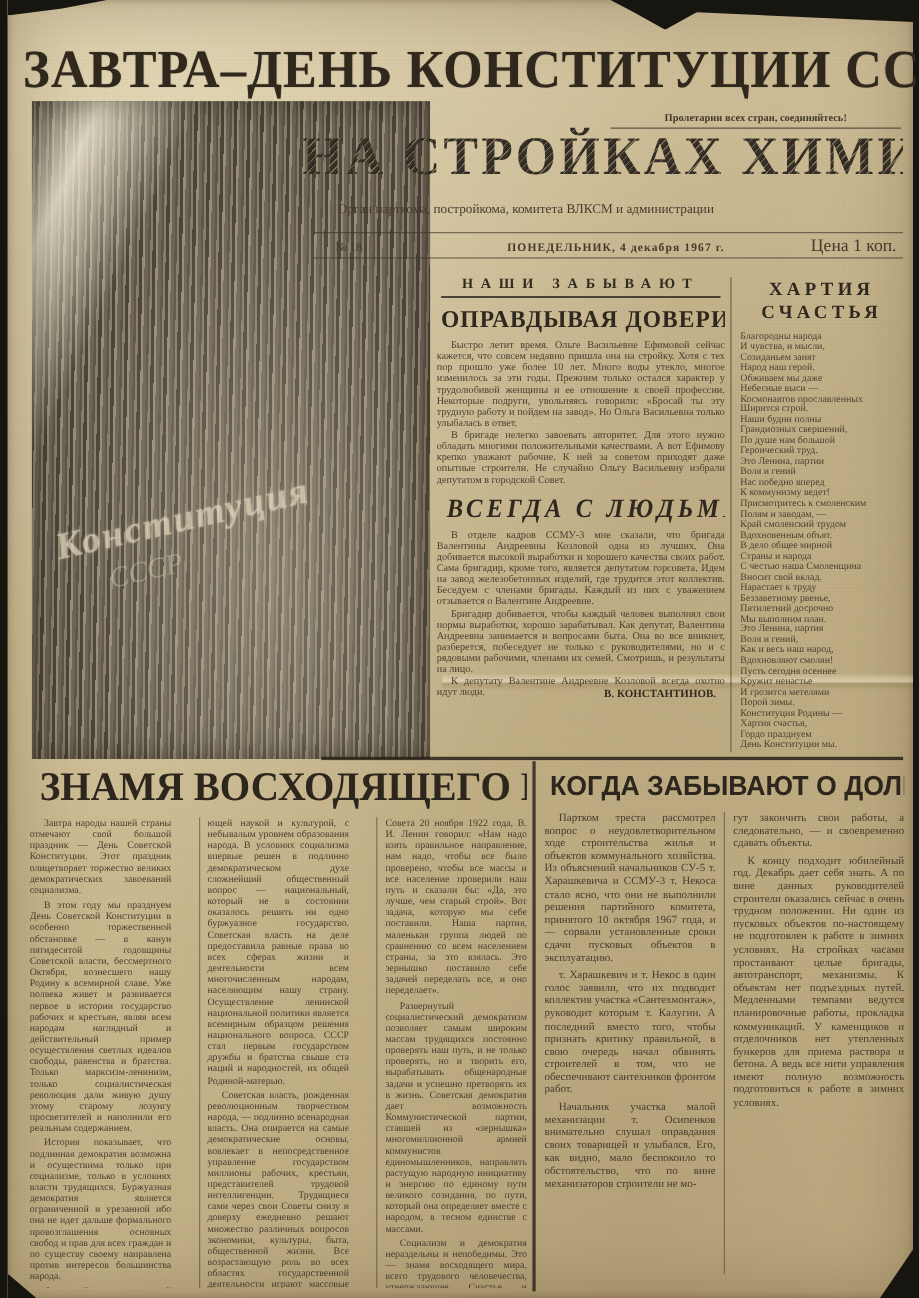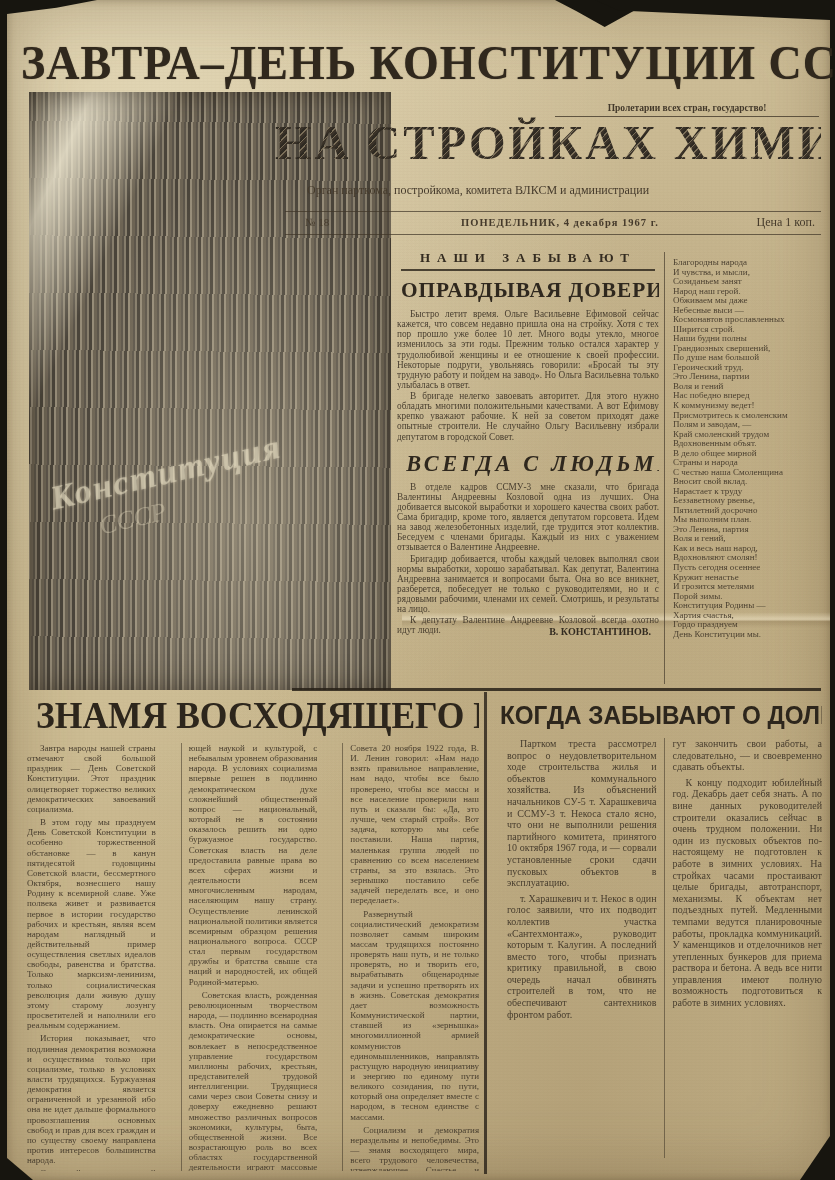--- a/index.html
+++ b/index.html
@@ -58,21 +58,21 @@
   }
   .organ{position:absolute;top:183px;left:300px;width:482px;text-align:left;
          font-weight:normal;font-size:12px;line-height:1.3;color:#463b2c;}
   .rule{position:absolute;background:rgba(62,52,38,.7);height:1px;}
   .rule-a{top:211px;left:278px;width:536px;}
   .rule-b{top:234px;left:278px;width:536px;}
   .dateline-row{position:absolute;top:215px;left:278px;width:536px;display:flex;align-items:baseline;
                 font-size:10.5px;color:#453a2b;}
   .issue-no{width:120px;text-align:left;padding-left:20px;font-size:11px;}
   .dateline{flex:1;text-align:center;font-weight:bold;letter-spacing:1px;font-size:10.5px;}
-  .price{width:120px;text-align:right;padding-right:6px;font-size:12px;}
+  .price{width:120px;text-align:right;padding-right:6px;font-size:16px;}
 
   .midcol{position:absolute;left:390px;top:250px;width:262px;height:438px;overflow:hidden;}
   .kicker{font-weight:bold;font-size:13px;letter-spacing:7px;text-align:center;color:#332b20;
           border-bottom:2px solid rgba(51,43,32,.85);padding-bottom:3px;margin:0 4px 6px 4px;}
   .headline1{font-weight:bold;font-size:22px;text-align:center;color:#2f281e;margin:2px 0 6px 0;
              letter-spacing:1px;white-space:nowrap;transform:scaleX(.97);}
   .bodytext p{margin:0 0 1px 0;text-indent:13px;text-align:justify;
               font-size:9.5px;line-height:1.1;color:rgba(62,52,39,.92);}
   .midcol .bodytext p{font-size:9.3px;line-height:1.09;}
   .headline2{font-weight:bold;font-style:italic;font-size:24px;letter-spacing:4px;text-align:center;
@@ -94,41 +94,41 @@
   .cols3 .col{width:146px;height:428px;overflow:hidden;}
   .cols3 .col + .col{border-left:1px solid rgba(62,52,38,.55);padding-left:7px;margin-left:25px;}
   .leadart .bodytext p{font-size:9px;line-height:1.13;margin-bottom:3px;}
 
   .partyart{position:absolute;left:488px;top:696px;width:327px;height:478px;overflow:hidden;}
   .party-kicker{text-align:center;}
   .party-kicker span{display:inline-block;font-weight:bold;font-style:italic;font-size:14px;letter-spacing:2px;
                      color:#332b20;border-bottom:1.5px solid rgba(51,43,32,.8);padding:0 6px 1px 6px;}
   .party-headline{font-family:"Liberation Sans","DejaVu Sans",sans-serif;font-weight:bold;font-size:25px;
                   text-align:center;color:#2d261c;margin:5px 0 8px 0;white-space:nowrap;transform:scaleX(.97);}
-  .cols2{display:flex;margin-left:12px;}
+  .cols2{display:flex;}
   .cols2 .col{width:156px;height:420px;overflow:hidden;}
   .cols2 .col + .col{border-left:1px solid rgba(62,52,38,.55);padding-left:8px;margin-left:7px;}
   .partyart .bodytext p{font-size:10px;line-height:1.16;margin-bottom:4px;}
 </style>
 </head>
 <body>
 
 <div class="page">
   <div class="paper">
     <div class="grain"></div>
     <div class="crease"></div>
 
     <div class="banner ink">ЗАВТРА–ДЕНЬ КОНСТИТУЦИИ СССР</div>
 
     <div class="photo">
       <div class="photo-text">Конституция</div>
       <div class="photo-text2">СССР</div>
     </div>
 
-    <div class="slogan">Пролетарии всех стран, государство!</div>
+    <div class="slogan">Пролетарии всех стран, соединяйтесь!</div>
     <div class="masthead-title">НА СТРОЙКАХ ХИМИИ</div>
     <div class="organ">
       <div>Орган парткома, постройкома, комитета ВЛКСМ и администрации</div>
     </div>
     <div class="rule rule-a"></div>
     <div class="dateline-row">
       <span class="issue-no">№ 18</span>
       <span class="dateline">ПОНЕДЕЛЬНИК, 4 декабря 1967 г.</span>
       <span class="price">Цена 1 коп.</span>
     </div>
@@ -146,20 +146,24 @@
         <p>В отделе кадров ССМУ-3 мне сказали, что бригада Валентины Андреевны Козловой одна из лучших. Она добивается высокой выработки и хорошего качества своих работ. Сама бригадир, кроме того, является депутатом горсовета. Идем на завод железобетонных изделий, где трудится этот коллектив. Беседуем с членами бригады. Каждый из них с уважением отзывается о Валентине Андреевне.</p>
         <p>Бригадир добивается, чтобы каждый человек выполнял свои нормы выработки, хорошо зарабатывал. Как депутат, Валентина Андреевна занимается и вопросами быта. Она во все вникнет, разберется, побеседует не только с руководителями, но и с рядовыми рабочими, членами их семей. Смотришь, и результаты на лицо.</p>
         <p>К депутату Валентине Андреевне Козловой всегда охотно идут люди.</p>
       </div>
       <div class="byline">В. КОНСТАНТИНОВ.</div>
     </div>
 
     <div class="vrule-top"></div>
 
     <div class="poemcol">
+      <div class="poem-title">
+        <div>ХАРТИЯ</div>
+        <div>СЧАСТЬЯ</div>
+      </div>
       <div class="poem-body">Благородны народа
 И чувства, и мысли,
 Созиданьем занят
 Народ наш герой.
 Обживаем мы даже
 Небесные выси —
 Космонавтов прославленных
 Ширится строй.
 Наши будни полны
 Грандиозных свершений,
@@ -220,20 +224,21 @@
         </div>
       </div>
     </div>
 
     <div class="partyart">
       <div class="party-headline">КОГДА ЗАБЫВАЮТ О ДОЛГЕ</div>
       <div class="cols2">
         <div class="col bodytext">
           <p>Партком треста рассмотрел вопрос о неудовлетворительном ходе строительства жилья и объектов коммунального хозяйства. Из объяснений начальников СУ-5 т. Харашкевича и ССМУ-3 т. Некоса стало ясно, что они не выполнили решения партийного комитета, принятого 10 октября 1967 года, и — сорвали установленные сроки сдачи пусковых объектов в эксплуатацию.</p>
           <p>т. Харашкевич и т. Некос в один голос заявили, что их подводит коллектив участка «Сантехмонтаж», руководит которым т. Калугин. А последний вместо того, чтобы признать критику правильной, в свою очередь начал обвинять строителей в том, что не обеспечивают сантехников фронтом работ.</p>
+          <p>Начальник участка малой механизации т. Осипенков внимательно слушал оправдания своих товарищей и улыбался. Его, как видно, мало беспокоило то обстоятельство, что по вине механизаторов строители не мо-</p>
         </div>
         <div class="col bodytext">
           <p style="text-indent:0">гут закончить свои работы, а следовательно, — и своевременно сдавать объекты.</p>
           <p>К концу подходит юбилейный год. Декабрь дает себя знать. А по вине данных руководителей строители оказались сейчас в очень трудном положении. Ни один из пусковых объектов по-настоящему не подготовлен к работе в зимних условиях. На стройках часами простаивают целые бригады, автотранспорт, механизмы. К объектам нет подъездных путей. Медленными темпами ведутся планировочные работы, прокладка коммуникаций. У каменщиков и отделочников нет утепленных бункеров для приема раствора и бетона. А ведь все нити управления имеют полную возможность подготовиться к работе в зимних условиях.</p>
         </div>
       </div>
     </div>
 
     <div class="tear-top"></div>
     <div class="tear-right"></div>

